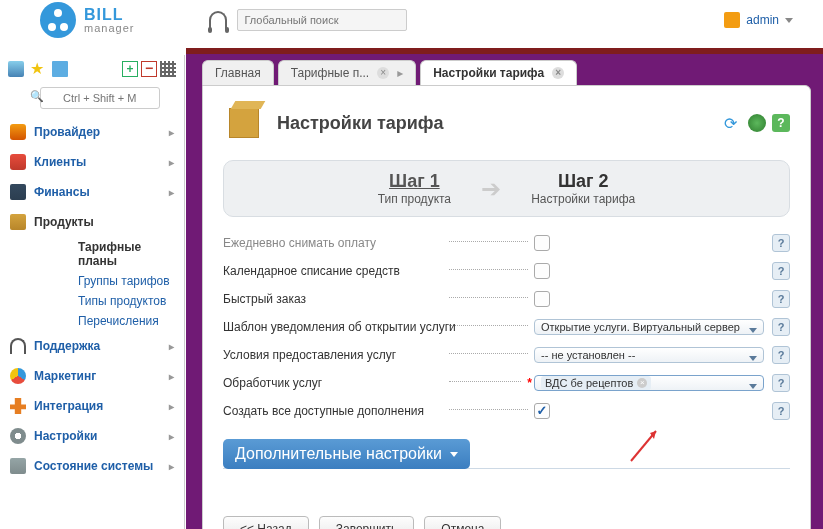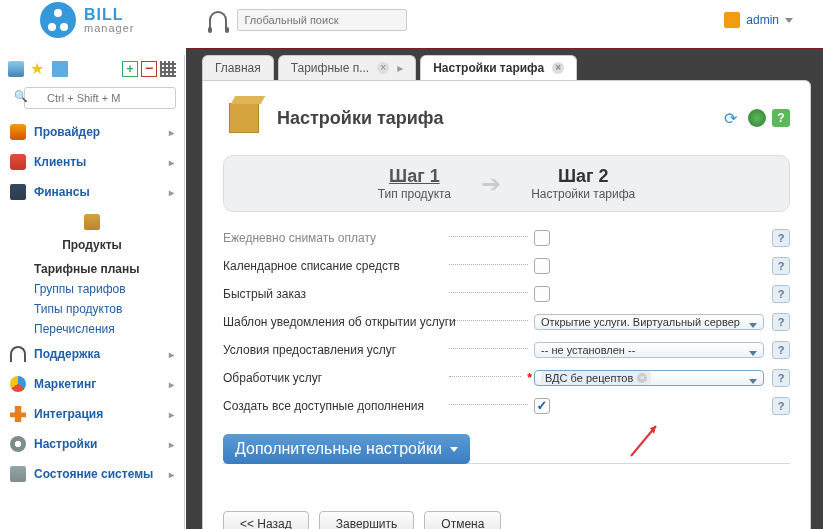--- a/index.html
+++ b/index.html
@@ -26,33 +26,33 @@
 
 .sidebar { position: absolute; left: 0; top: 55px; width: 185px; border-right: 1px solid #ccc; height: 474px; background: #fff; }
 .sidebar-tools { display: flex; align-items: center; padding: 6px 8px; gap: 6px; }
 .tool-icon { width: 16px; height: 16px; display: inline-block; }
 .tool-clipboard { background: linear-gradient(#87ceeb, #4682b4); border-radius: 2px; }
 .tool-star { color: #f1c40f; font-size: 16px; line-height: 16px; }
 .tool-graph { background: #5dade2; border-radius: 1px; }
 .tool-plus { border: 1px solid #27ae60; color: #27ae60; text-align: center; line-height: 14px; font-size: 12px; font-weight: bold; }
 .tool-minus { border: 1px solid #c0392b; color: #c0392b; text-align: center; line-height: 12px; font-size: 14px; font-weight: bold; }
 .tool-grid { background: repeating-linear-gradient(90deg,#666 0 2px,transparent 2px 4px), repeating-linear-gradient(0deg,#666 0 2px,transparent 2px 4px); background-size: 4px 4px; }
-.sidebar-search { margin: 4px 8px 8px; padding-left: 16px; }
+.sidebar-search { margin: 4px 24px 8px; padding-left: 16px; }
 .sidebar-search input { width: 100%; height: 22px; border: 1px solid #ccc; border-radius: 3px; padding: 0 6px 0 22px; font-size: 11px; color: #999; background: #fff; }
 .sidebar-search { position: relative; }
 .sidebar-search::before { content: '🔍'; position: absolute; left: 6px; top: 3px; font-size: 11px; color: #999; }
 .nav-item { display: flex; align-items: center; padding: 7px 10px; cursor: pointer; font-weight: bold; color: #1f5fa8; gap: 8px; }
-.nav-item.active { color: #333; flex-direction: column; }
+.nav-item.active { color: #333; }
 .nav-icon { width: 16px; height: 16px; flex-shrink: 0; }
 .nav-chevron { margin-left: auto; color: #999; font-size: 10px; }
-.nav-sub { padding: 3px 10px 3px 34px; color: #1f5fa8; cursor: pointer; font-size: 12px; }
+.nav-sub { padding: 3px 10px 3px 34px; color: #1f5fa8; cursor: pointer; font-size: 12px; margin-left: 44px; }
 .nav-sub.current { color: #333; font-weight: bold; }
 
 
-.main { position: absolute; left: 186px; top: 48px; right: 0; bottom: 0; background: #404040; border-top: 1px solid #7f1d1d; }
+.main { position: absolute; left: 186px; top: 48px; right: 0; bottom: 0; background: #701a75; border-top: 6px solid #7f1d1d; }
 .tabs { display: flex; align-items: center; padding: 6px 16px 0; gap: 0; }
 .tab { display: flex; align-items: center; background: #f0f0f0; border: 1px solid #ccc; border-bottom: none; border-radius: 6px 6px 0 0; padding: 5px 12px; margin-right: 4px; font-size: 12px; color: #555; cursor: pointer; position: relative; }
 .tab.active { background: #fff; font-weight: bold; color: #333; z-index: 2; }
 .tab-close { margin-left: 8px; width: 12px; height: 12px; border-radius: 50%; background: #ddd; color: #888; font-size: 10px; text-align: center; line-height: 12px; cursor: pointer; }
 .tab-arrow { margin-left: 8px; color: #999; }
 .content { background: #fff; border: 1px solid #ccc; margin: 0 12px 0 16px; border-radius: 0 6px 0 0; height: 470px; position: relative; overflow: hidden; }
 .page-header { display: flex; align-items: center; padding: 16px 20px; }
 .page-icon { width: 42px; height: 42px; margin-right: 12px; position: relative; }
 .page-icon-box { width: 30px; height: 30px; background: #d4a33e; border: 1px solid #b8862a; position: absolute; top: 6px; left: 6px; }
 .page-icon-box::before { content: ''; position: absolute; width: 30px; height: 8px; background: #e0b556; top: -8px; left: 3px; transform: skewX(-30deg); }

